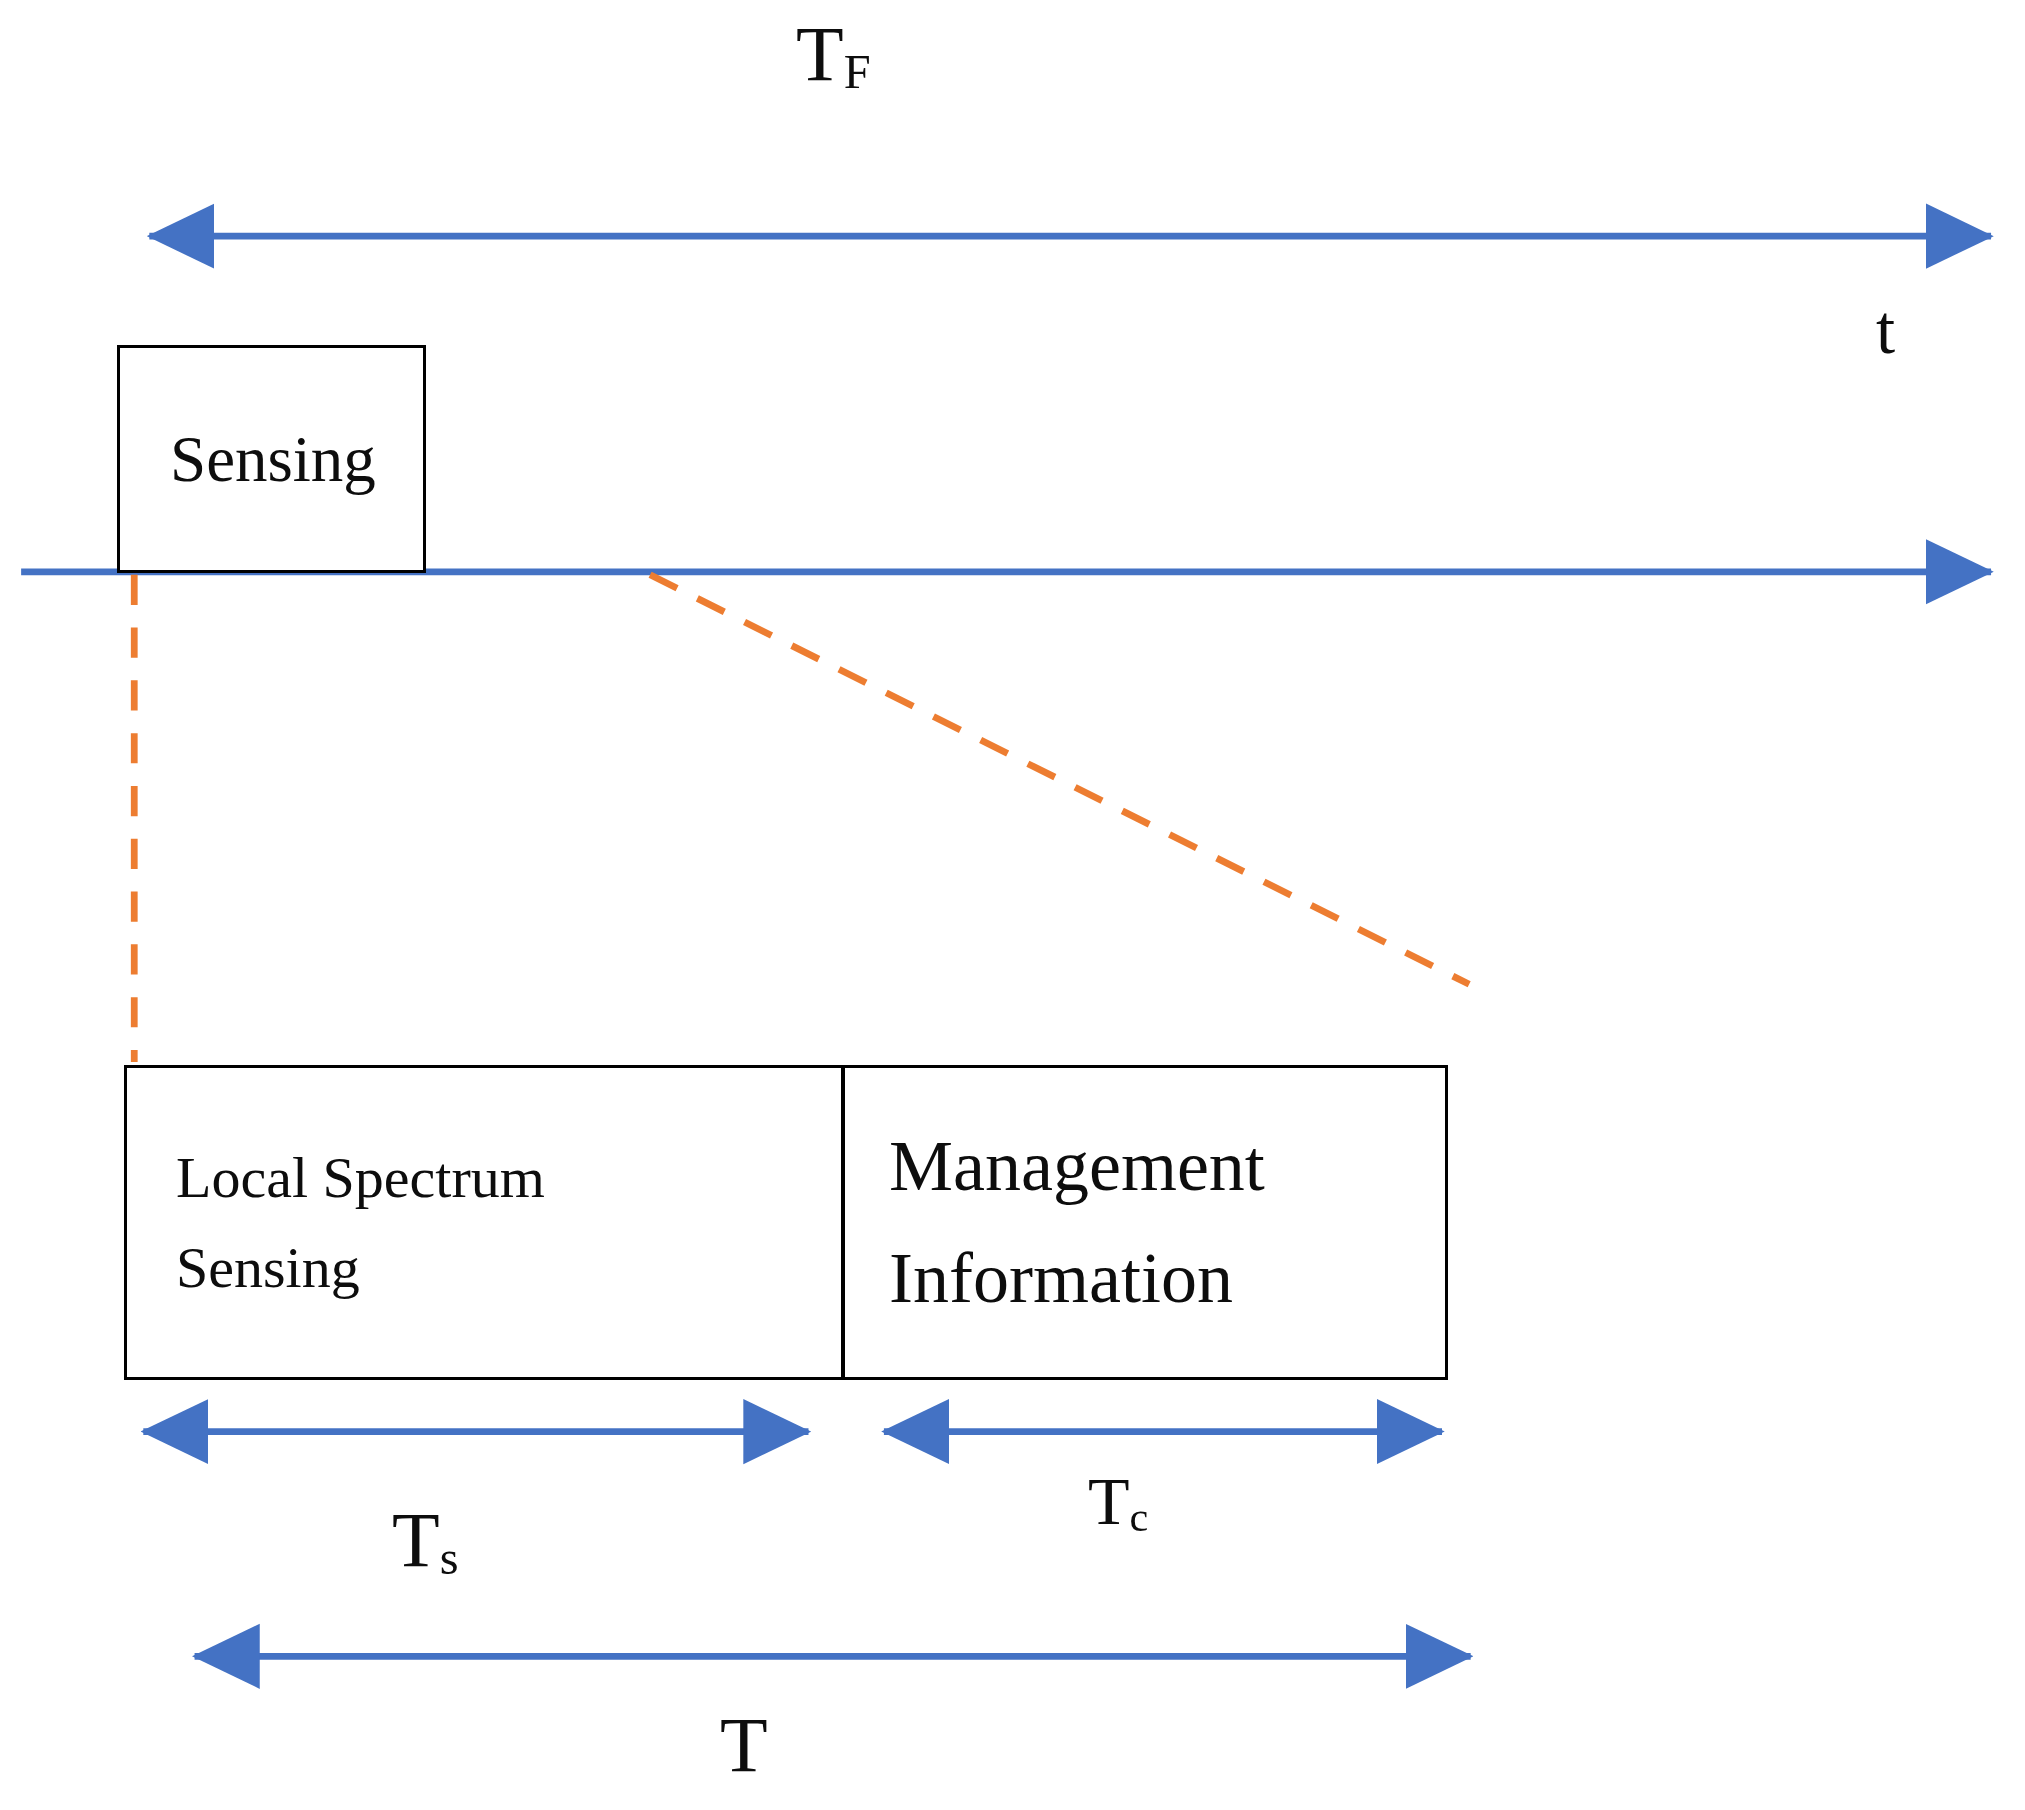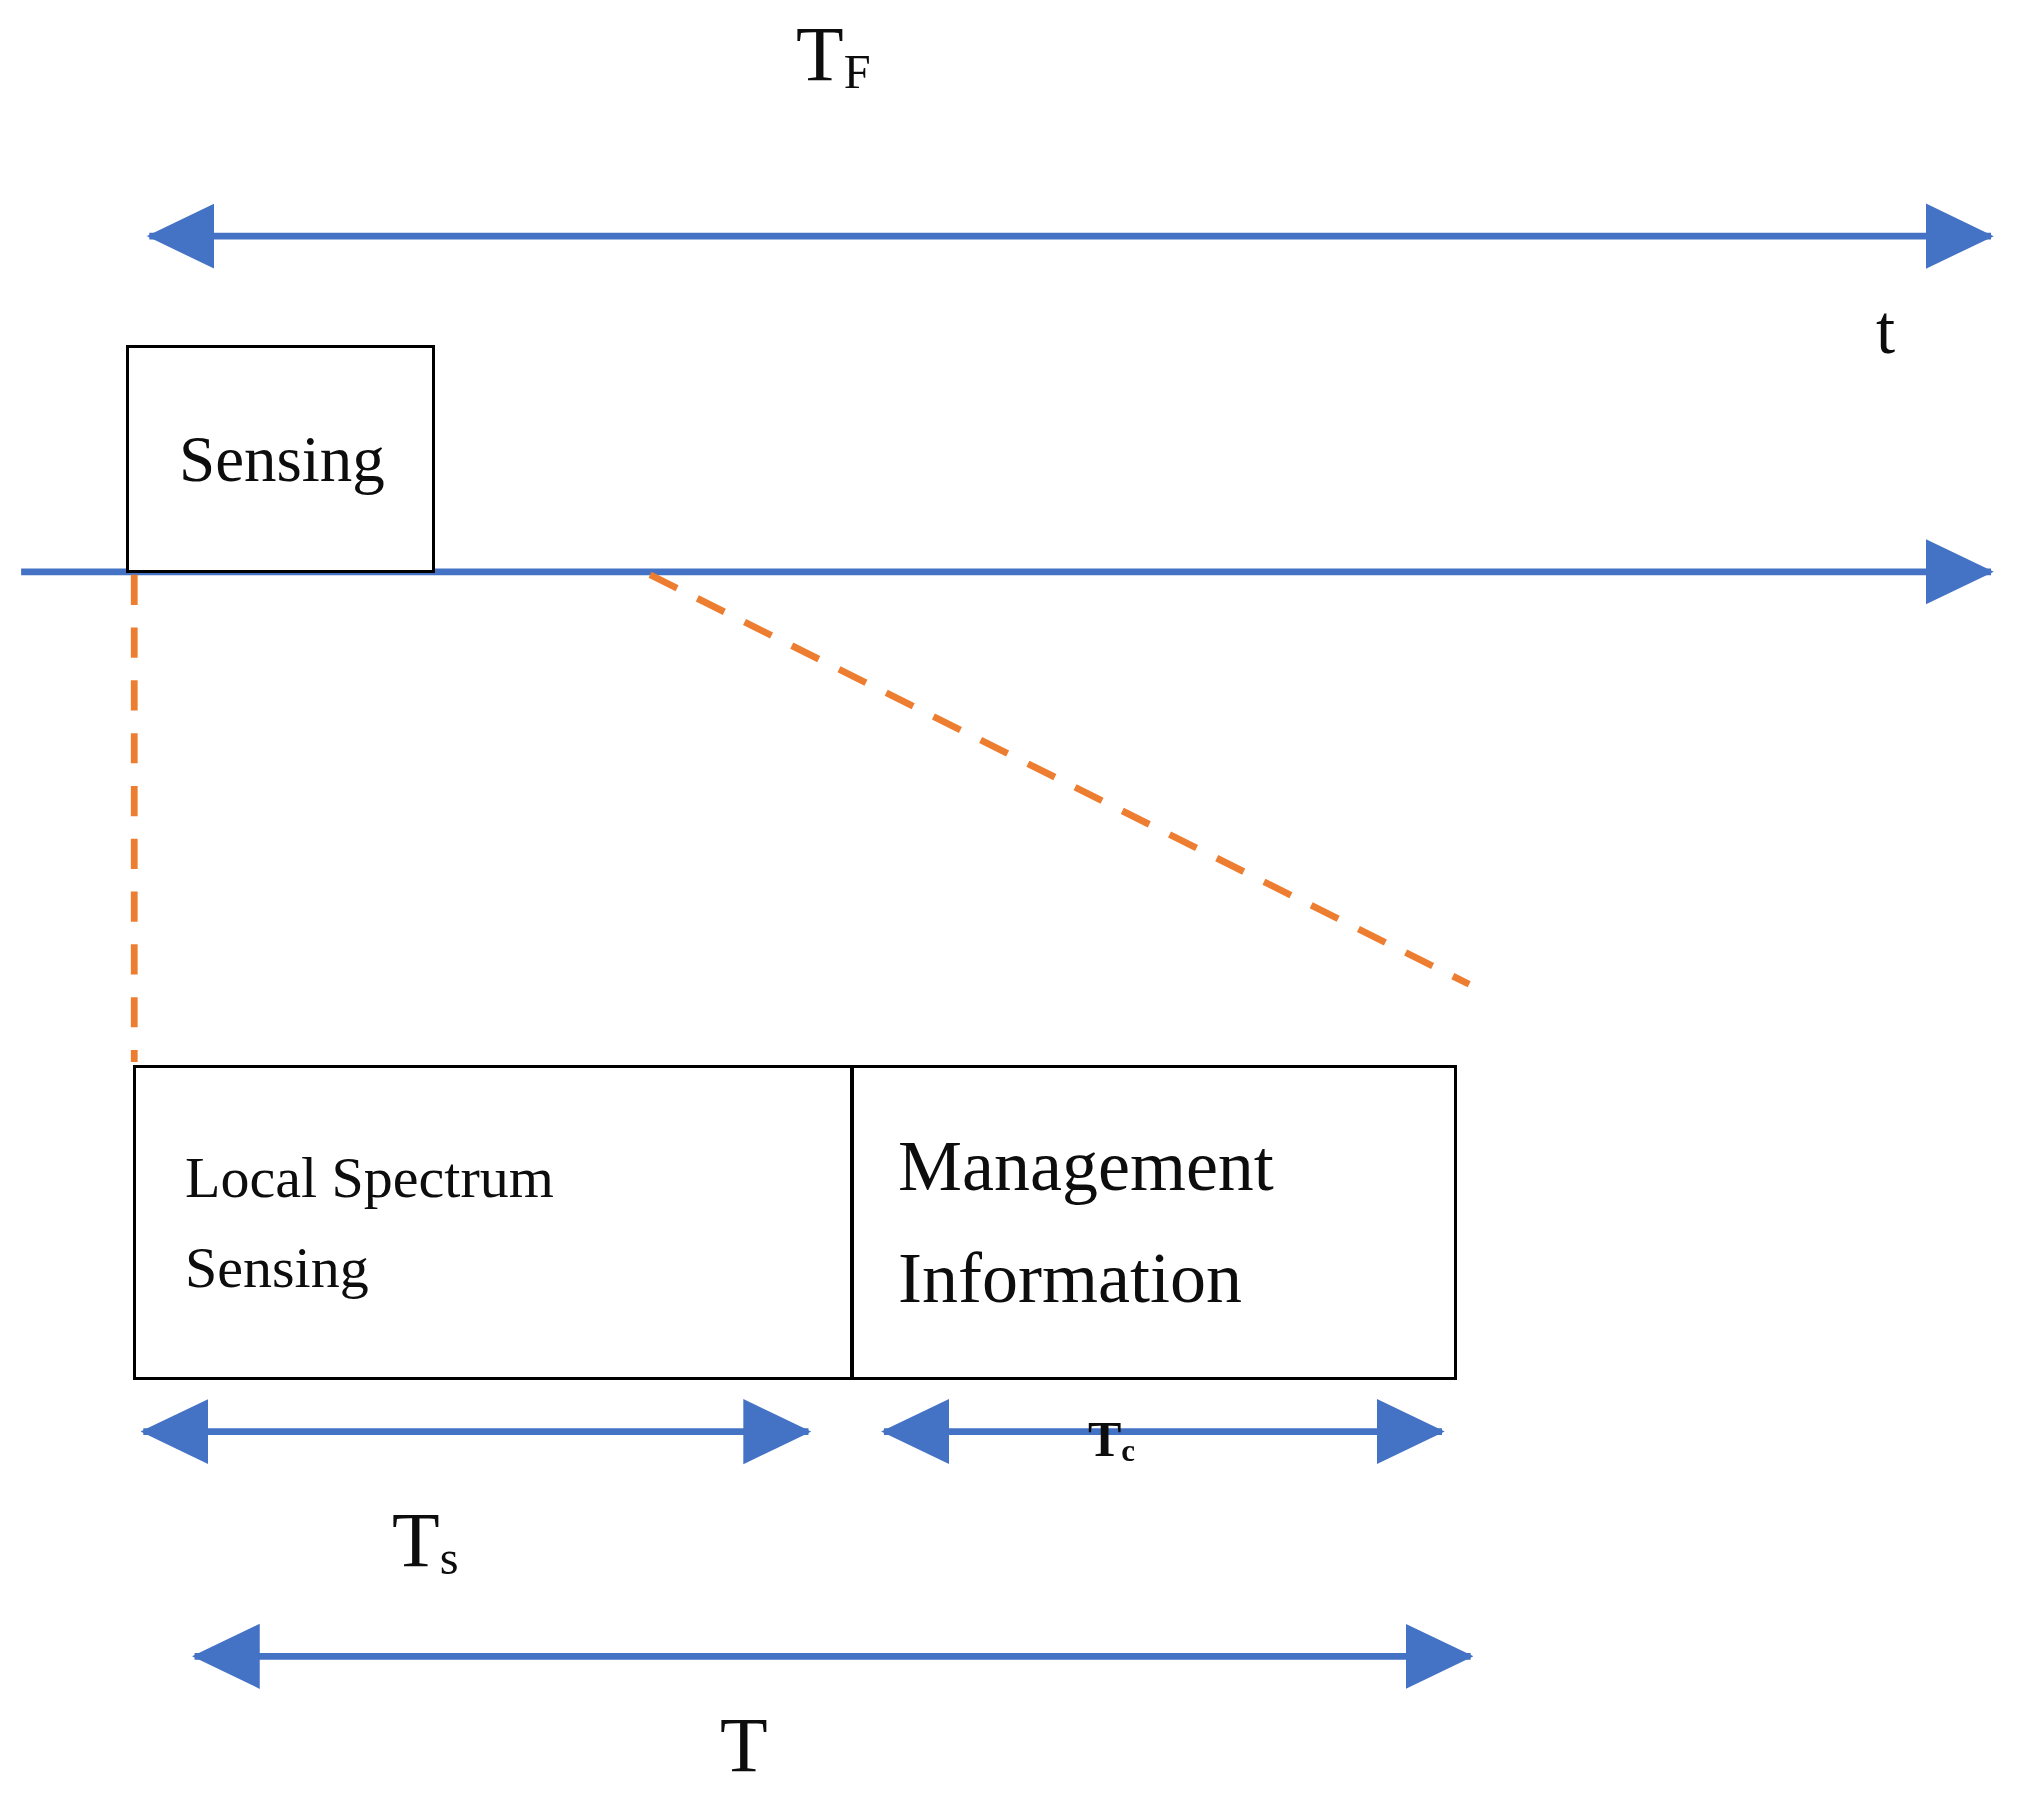--- a/index.html
+++ b/index.html
@@ -26,21 +26,20 @@
     height: 1811px;
     pointer-events: none;
   }
   .box {
     position: absolute;
     box-sizing: border-box;
     border: 3.8px solid #000000;
     background: #ffffff;
     display: flex;
     align-items: center;
-    margin-left: 9px;
   }
   .box-label {
     font-family: "Liberation Serif", "DejaVu Serif", serif;
     color: #0d0d0d;
     line-height: 1.55;
     white-space: pre-line;
   }
   
   #box-sensing {
     left: 117px;
@@ -110,23 +109,22 @@
     top: 296px;
     font-size: 69px;
   }
   #label-ts {
     left: 392px;
     top: 1501px;
     font-size: 78px;
   }
   #label-tc {
     left: 1088px;
-    top: 1414px;
-    font-size: 50px;
-    font-weight: bold;
+    top: 1467px;
+    font-size: 68px;
   }
   #label-t-total {
     left: 720px;
     top: 1706px;
     font-size: 78px;
   }
 </style>
 </head>
 <body>
 

